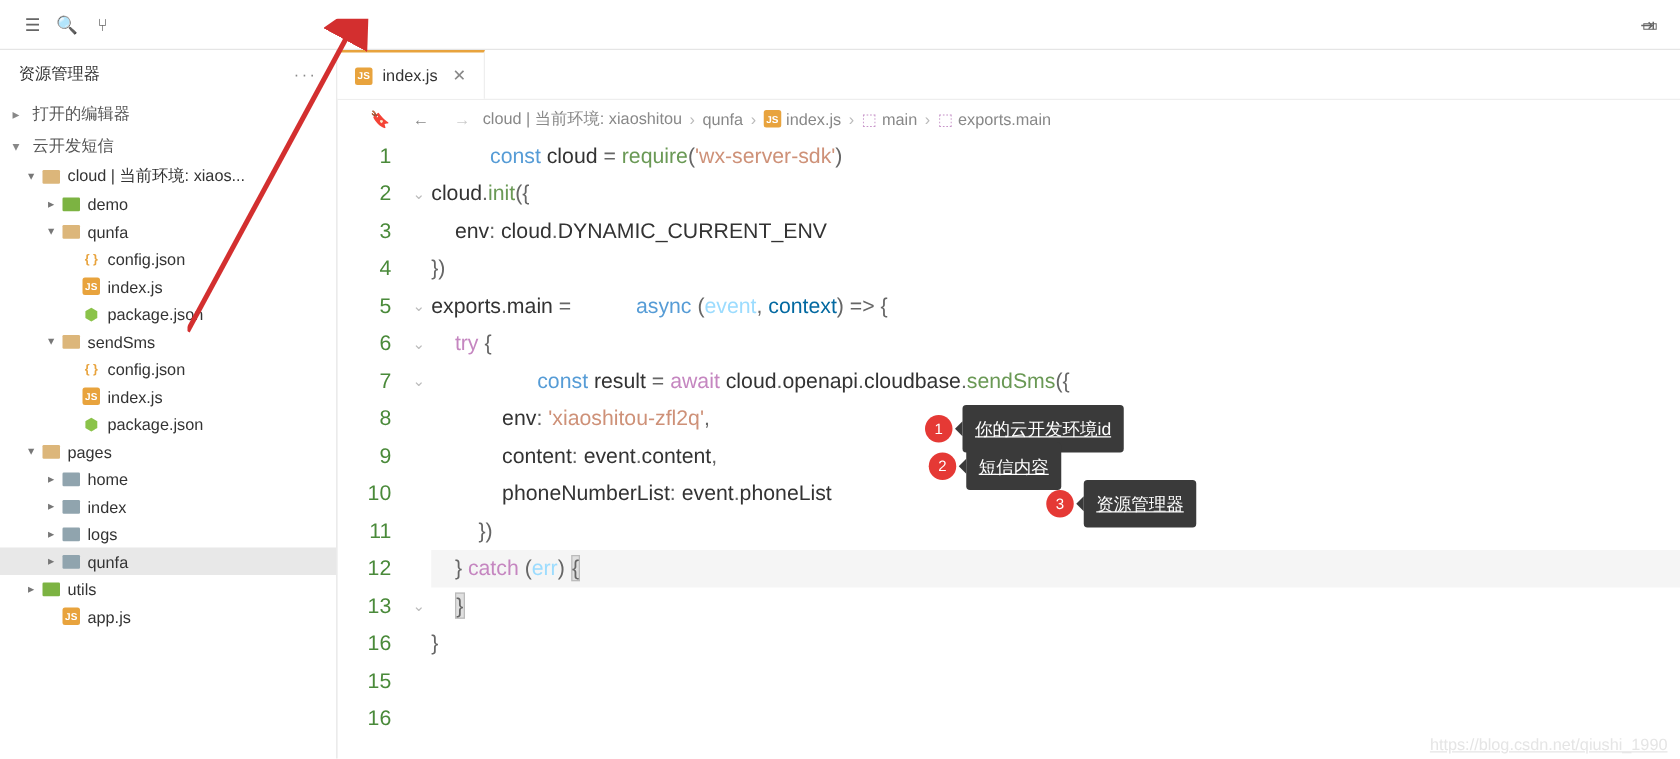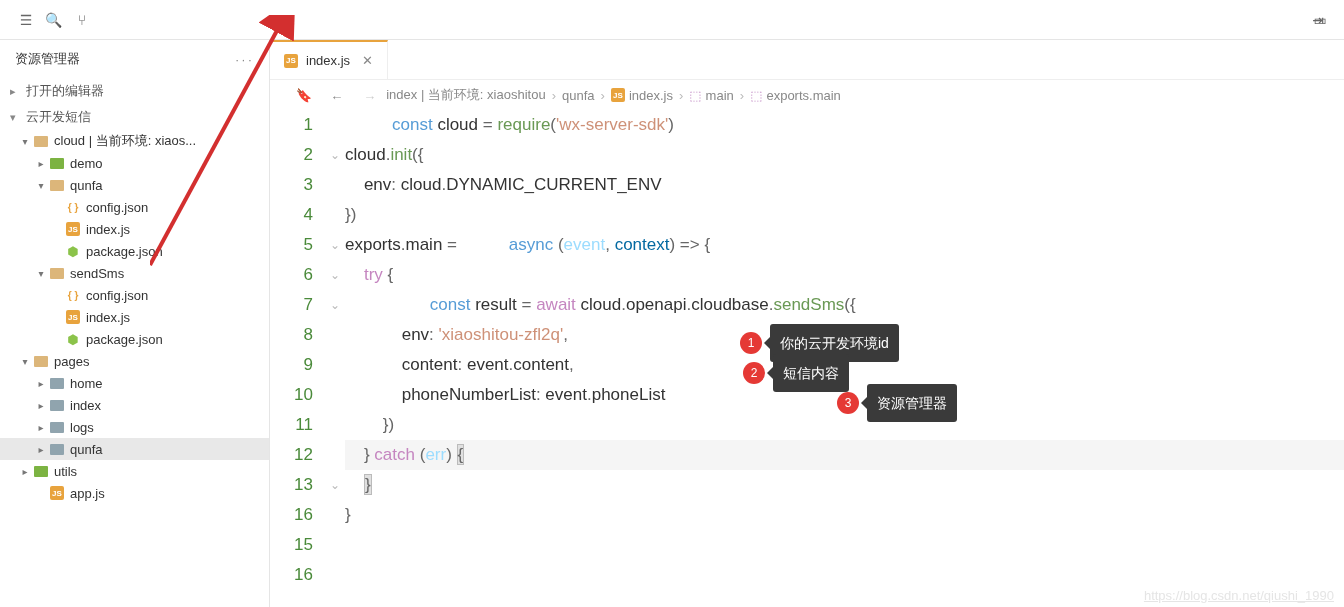--- a/index.html
+++ b/index.html
@@ -63,21 +63,21 @@
 .fn { color: #6a9955; }
 .str { color: #ce9178; }
 .var { color: #9cdcfe; }
 .op { color: #666; }
 .id { color: #333; }
 .brace-hl { background: #e0e0e0; border: 1px solid #bbb; }
 
 
 .anno { position: absolute; display: flex; align-items: center; font-size: 14px; }
 .anno .num { width: 22px; height: 22px; border-radius: 50%; background: #e53935; color: #fff; display: flex; align-items: center; justify-content: center; font-size: 12px; margin-right: 8px; }
-.anno .tip { background: #3a3a3a; color: #fff; padding: 4px 10px; border-radius: 3px; position: relative; white-space: nowrap; }
+.anno .tip { background: #3a3a3a; color: #fff; padding: 4px 10px; border-radius: 3px; position: relative; white-space: nowrap; text-decoration: underline; }
 .anno .tip:before { content: ""; position: absolute; left: -6px; top: 50%; margin-top: -6px; border: 6px solid transparent; border-right-color: #3a3a3a; border-left: none; }
 
 
 .arrow-svg { position: absolute; left: 150px; top: 15px; pointer-events: none; }
 
 .watermark { position: absolute; right: 10px; bottom: 4px; color: #e5e5e5; font-size: 13px; text-decoration: underline; }
 
 .bookmark-icon { margin: 0 8px 0 16px; color: #888; }
 </style>
 </head>
@@ -235,21 +235,21 @@
         <span class="file-js">JS</span>
         <span>index.js</span>
         <span class="close">✕</span>
       </div>
     </div>
 
     <div class="crumb-row">
       <span class="bookmark-icon">🔖</span>
       <span class="nav-arrow">←</span>
       <span class="nav-arrow fwd">→</span>
-      <span class="crumb-seg">index | 当前环境: xiaoshitou</span>
+      <span class="crumb-seg">cloud | 当前环境: xiaoshitou</span>
       <span class="crumb-sep">›</span>
       <span class="crumb-seg">qunfa</span>
       <span class="crumb-sep">›</span>
       <span class="crumb-icon-js">JS</span>
       <span class="crumb-seg">index.js</span>
       <span class="crumb-sep">›</span>
       <span class="crumb-icon-cube">⬚</span>
       <span class="crumb-seg">main</span>
       <span class="crumb-sep">›</span>
       <span class="crumb-icon-cube">⬚</span>

